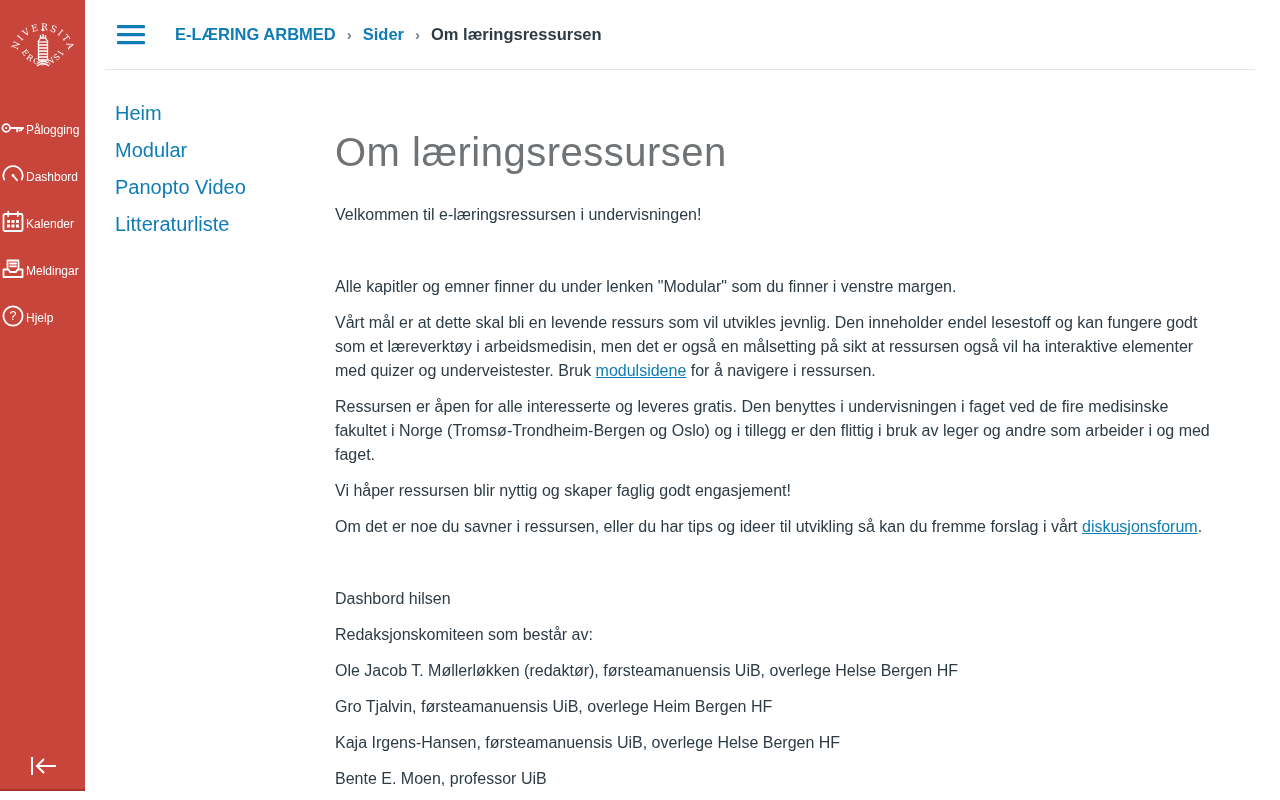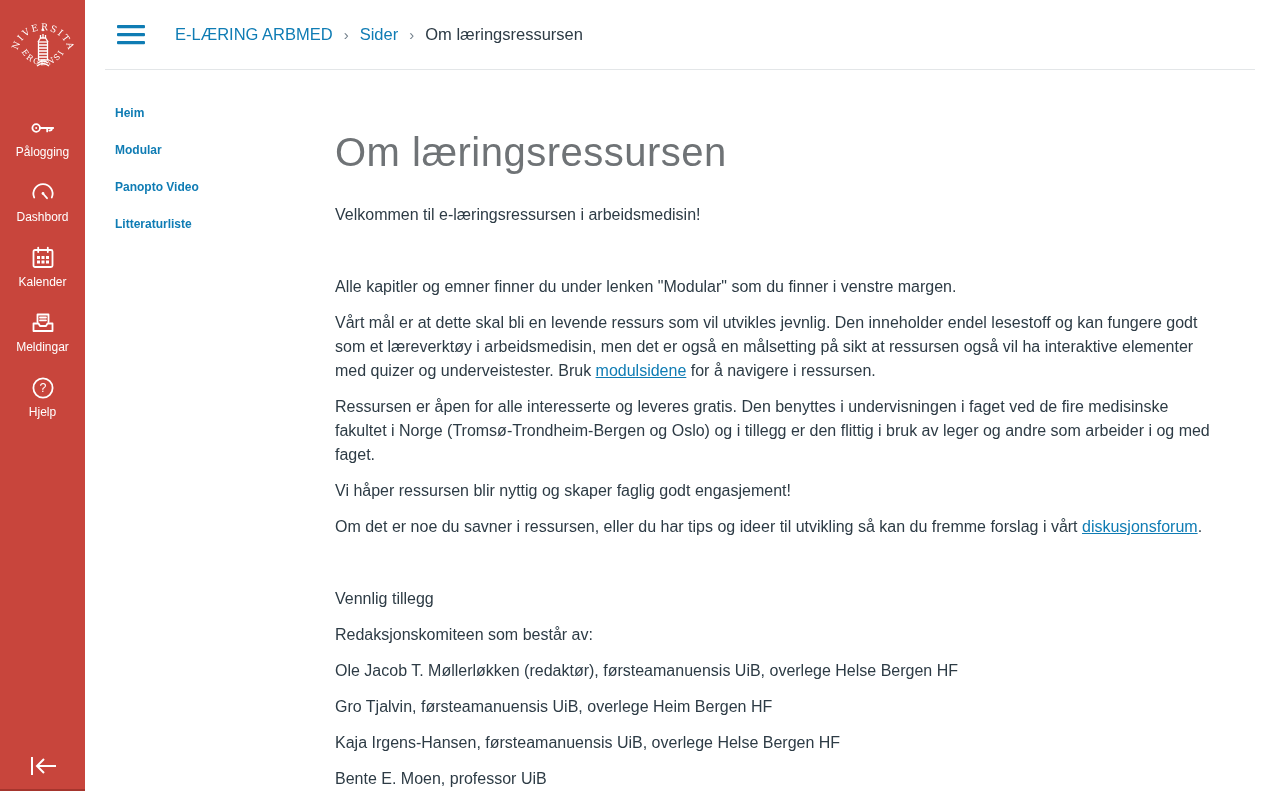--- a/index.html
+++ b/index.html
@@ -14,45 +14,45 @@
   }
   
   .global-nav{
     position:fixed;left:0;top:0;width:85px;height:791px;background:var(--red);
     border-bottom:2px solid var(--red-dark);
     display:flex;flex-direction:column;align-items:center;
   }
   .logo-link{margin-top:14px;display:block;line-height:0;cursor:pointer;}
   .gn-items{margin-top:24px;width:100%;}
   .gn-item{
-    width:100%;padding:11px 0 10px;display:flex;flex-direction:column;align-items:center;
+    width:100%;padding:11px 0 10px;display:flex;flex-direction:row;align-items:center;
     color:#fff;cursor:pointer;text-align:left;
   }
   .gn-item .gn-icon{line-height:0;}
   .gn-item .gn-label{font-size:12px;margin-top:4px;color:#fff;}
   .gn-collapse{
     position:absolute;bottom:6px;left:22px;cursor:pointer;line-height:0;padding:4px;
   }
   
   .main{margin-left:85px;}
   .header{
     height:70px;margin:0 25px 0 20px;border-bottom:1px solid var(--divider);
     display:flex;align-items:center;padding-left:8px;
   }
   .burger{background:none;border:none;padding:4px;margin-right:26px;cursor:pointer;line-height:0;}
-  .breadcrumb{display:flex;align-items:flex-end;font-size:16.5px;white-space:nowrap;}
+  .breadcrumb{display:flex;align-items:flex-end;font-size:16.5px;white-space:nowrap;font-weight:bold;}
   .breadcrumb a{color:var(--blue);text-decoration:none;cursor:pointer;}
   .breadcrumb .sep{color:var(--crumb-sep);font-size:15px;margin:0 11px;position:relative;top:-1px;}
   .breadcrumb .current{color:var(--ink);}
   
   .columns{display:flex;padding-top:35px;}
   .course-nav{width:250px;padding-left:30px;flex:0 0 250px;}
   .course-nav a{
-    display:block;font-size:12px;line-height:16px;margin-bottom:21px;
-    color:var(--blue);text-decoration:none;cursor:pointer;font-weight:bold;
+    display:block;font-size:20px;line-height:16px;margin-bottom:21px;
+    color:var(--blue);text-decoration:none;cursor:pointer;
   }
   .content{flex:1;padding-right:62px;}
   h1.page-title{
     margin:26px 0 30px;font-size:40px;line-height:42px;font-weight:300;
     color:var(--title);letter-spacing:.5px;
   }
   .content p{margin:0 0 12px;font-size:16px;line-height:24px;min-height:24px;}
   .content p a{color:var(--blue);text-decoration:underline;cursor:pointer;}
   svg{display:block;}
 </style>
@@ -190,29 +190,29 @@
     <div class="course-nav" id="course-nav">
         <a>Heim</a>
         <a>Modular</a>
         <a>Panopto Video</a>
         <a>Litteraturliste</a>
       </div>
 
     <div class="content">
       <h1 class="page-title">Om læringsressursen</h1>
       <div id="paragraphs">
-          <p>Velkommen til e-læringsressursen i arbeidsmedisin!</p>
+          <p>Velkommen til e-læringsressursen i undervisningen!</p>
           <p>&nbsp;</p>
           <p>Alle kapitler og emner finner du under lenken "Modular" som du finner i venstre margen.</p>
           <p>Vårt mål er at dette skal bli en levende ressurs som vil utvikles jevnlig. Den inneholder endel lesestoff og kan fungere godt som et læreverktøy i arbeidsmedisin, men det er også en målsetting på sikt at ressursen også vil ha interaktive elementer med quizer og underveistester. Bruk <a>modulsidene</a> for å navigere i ressursen.</p>
           <p>Ressursen er åpen for alle interesserte og leveres gratis. Den benyttes i undervisningen i faget ved de fire medisinske fakultet i Norge (Tromsø-Trondheim-Bergen og Oslo) og i tillegg er den flittig i bruk av leger og andre som arbeider i og med faget.</p>
           <p>Vi håper ressursen blir nyttig og skaper faglig godt engasjement!</p>
           <p>Om det er noe du savner i ressursen, eller du har tips og ideer til utvikling så kan du fremme forslag i vårt <a>diskusjonsforum</a>.</p>
           <p>&nbsp;</p>
-          <p>Vennlig tillegg</p>
+          <p>Dashbord hilsen</p>
           <p>Redaksjonskomiteen som består av:</p>
           <p>Ole Jacob T. Møllerløkken (redaktør), førsteamanuensis UiB, overlege Helse Bergen HF</p>
           <p>Gro Tjalvin, førsteamanuensis UiB, overlege Heim Bergen HF</p>
           <p>Kaja Irgens-Hansen, førsteamanuensis UiB, overlege Helse Bergen HF</p>
           <p>Bente E. Moen, professor UiB</p>
         </div>
     </div>
 
   </div>
 </div>

